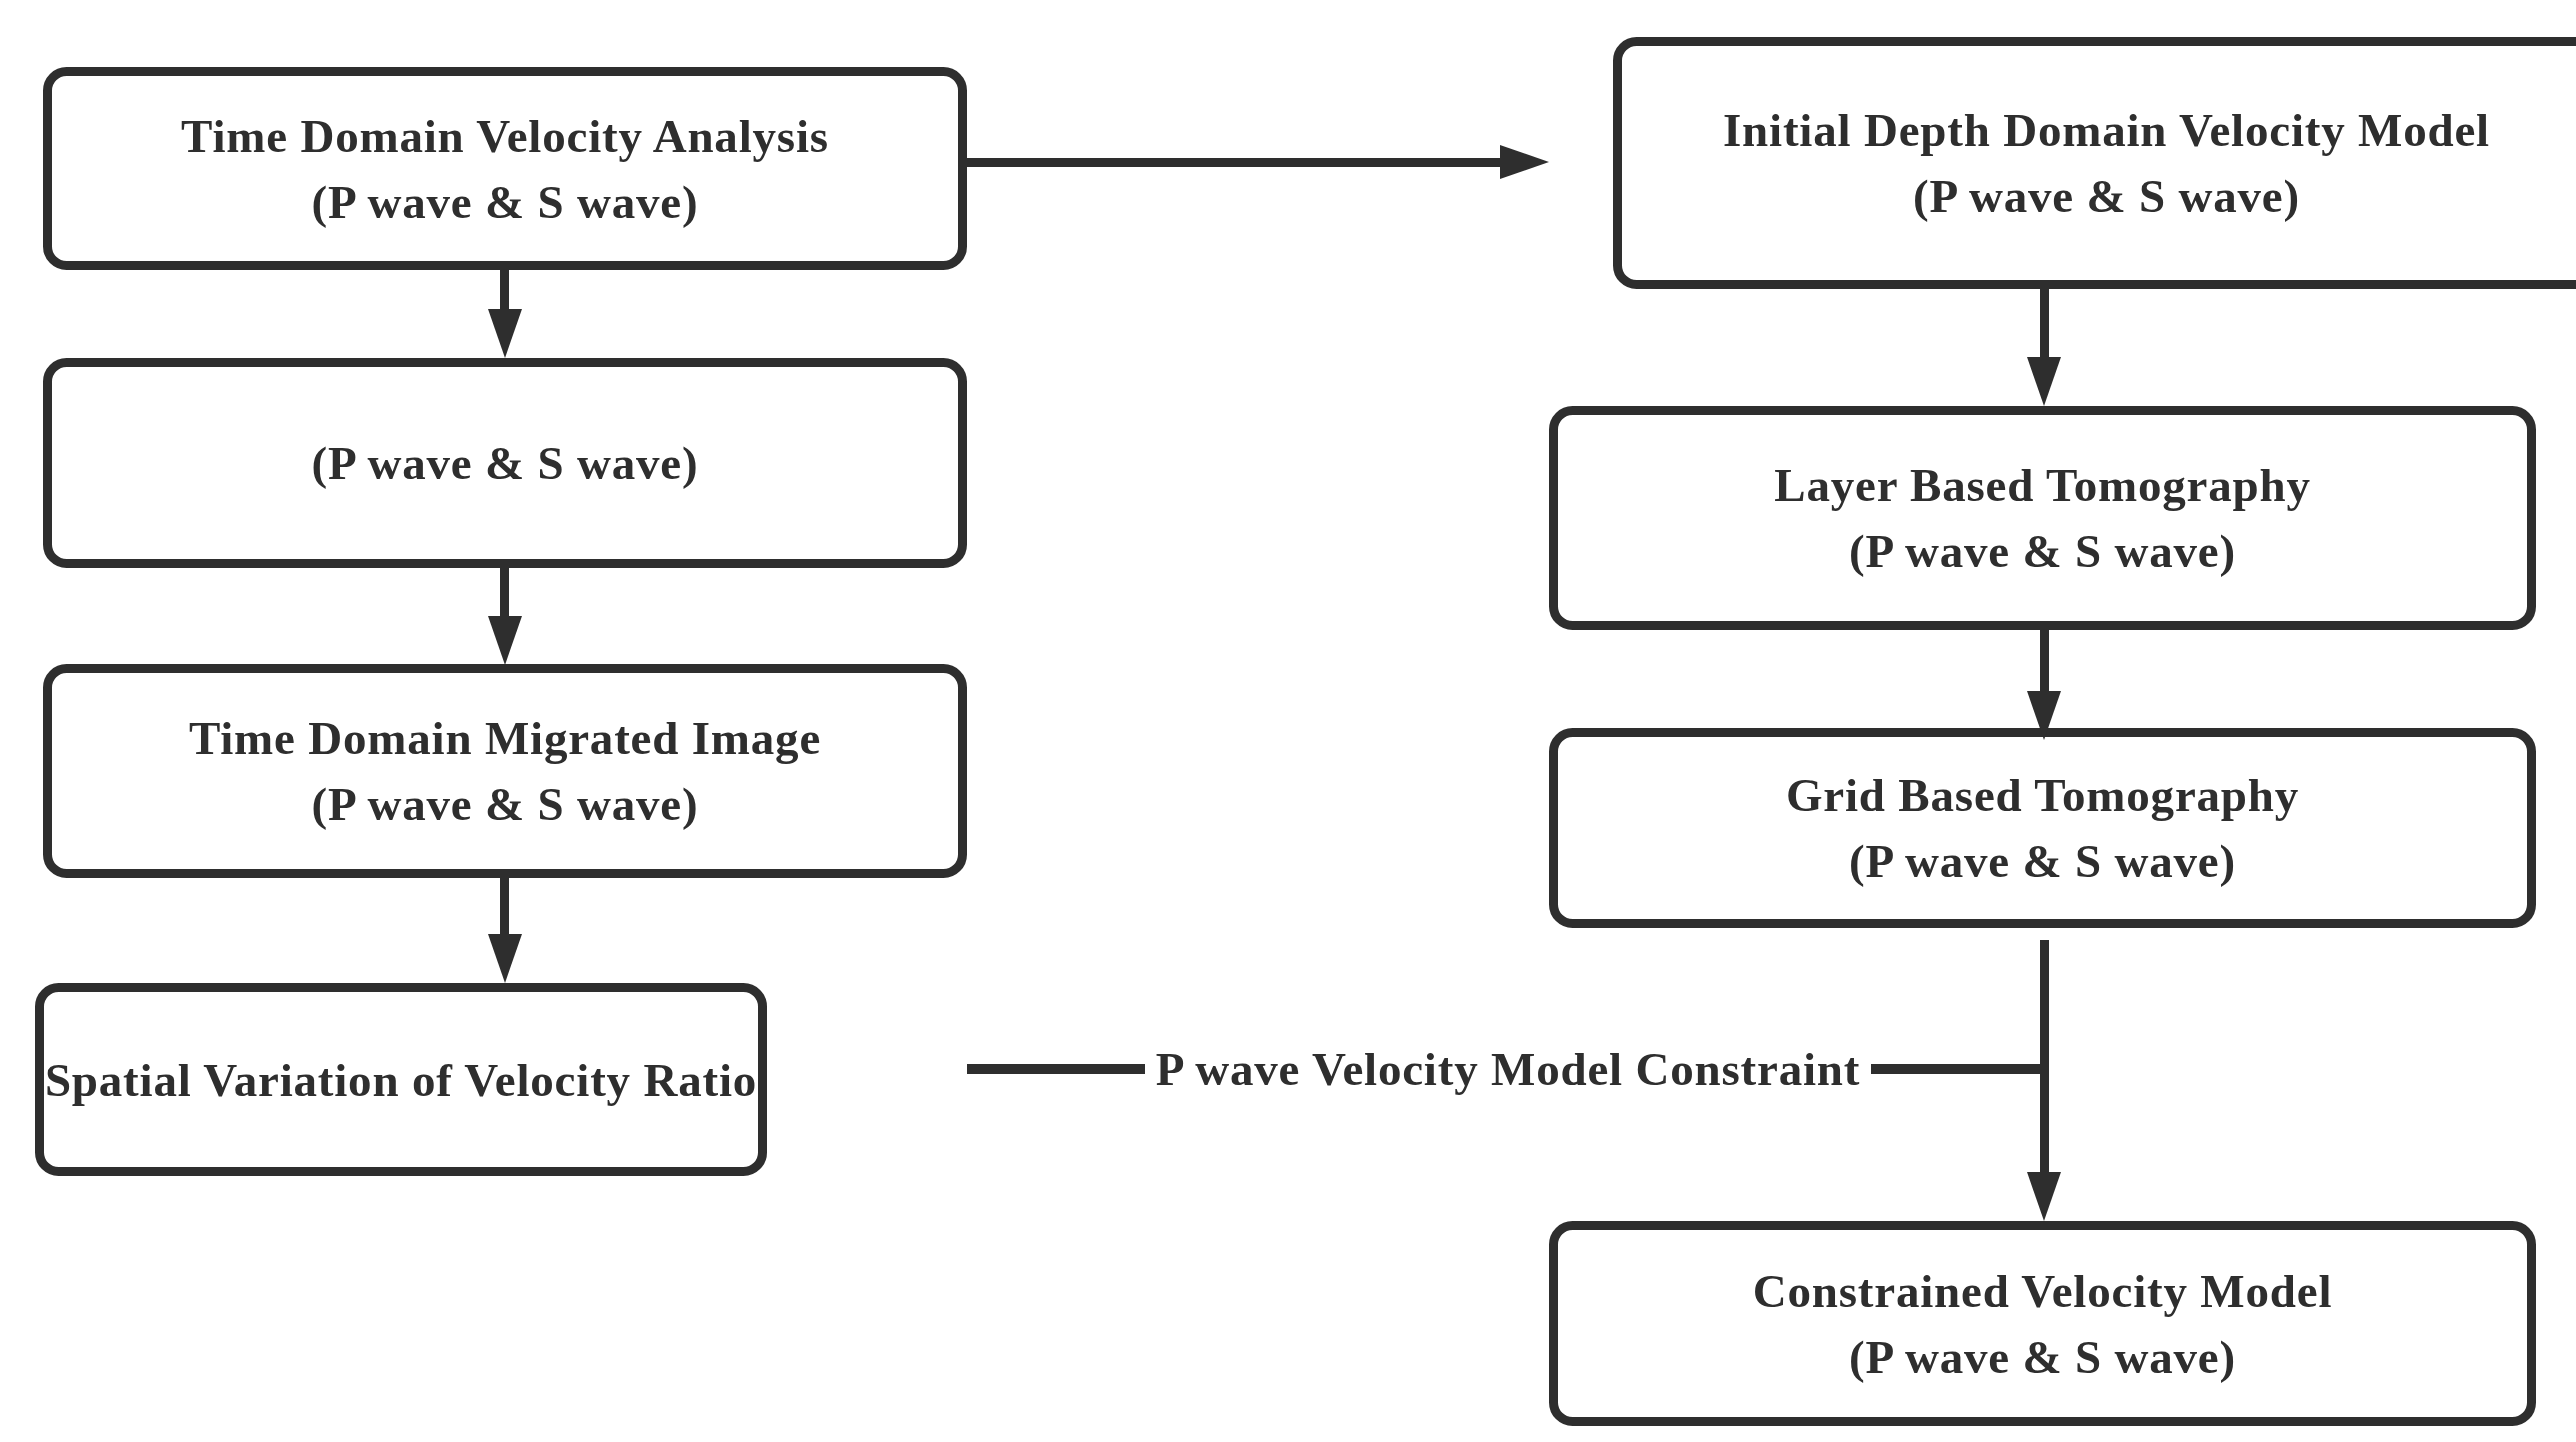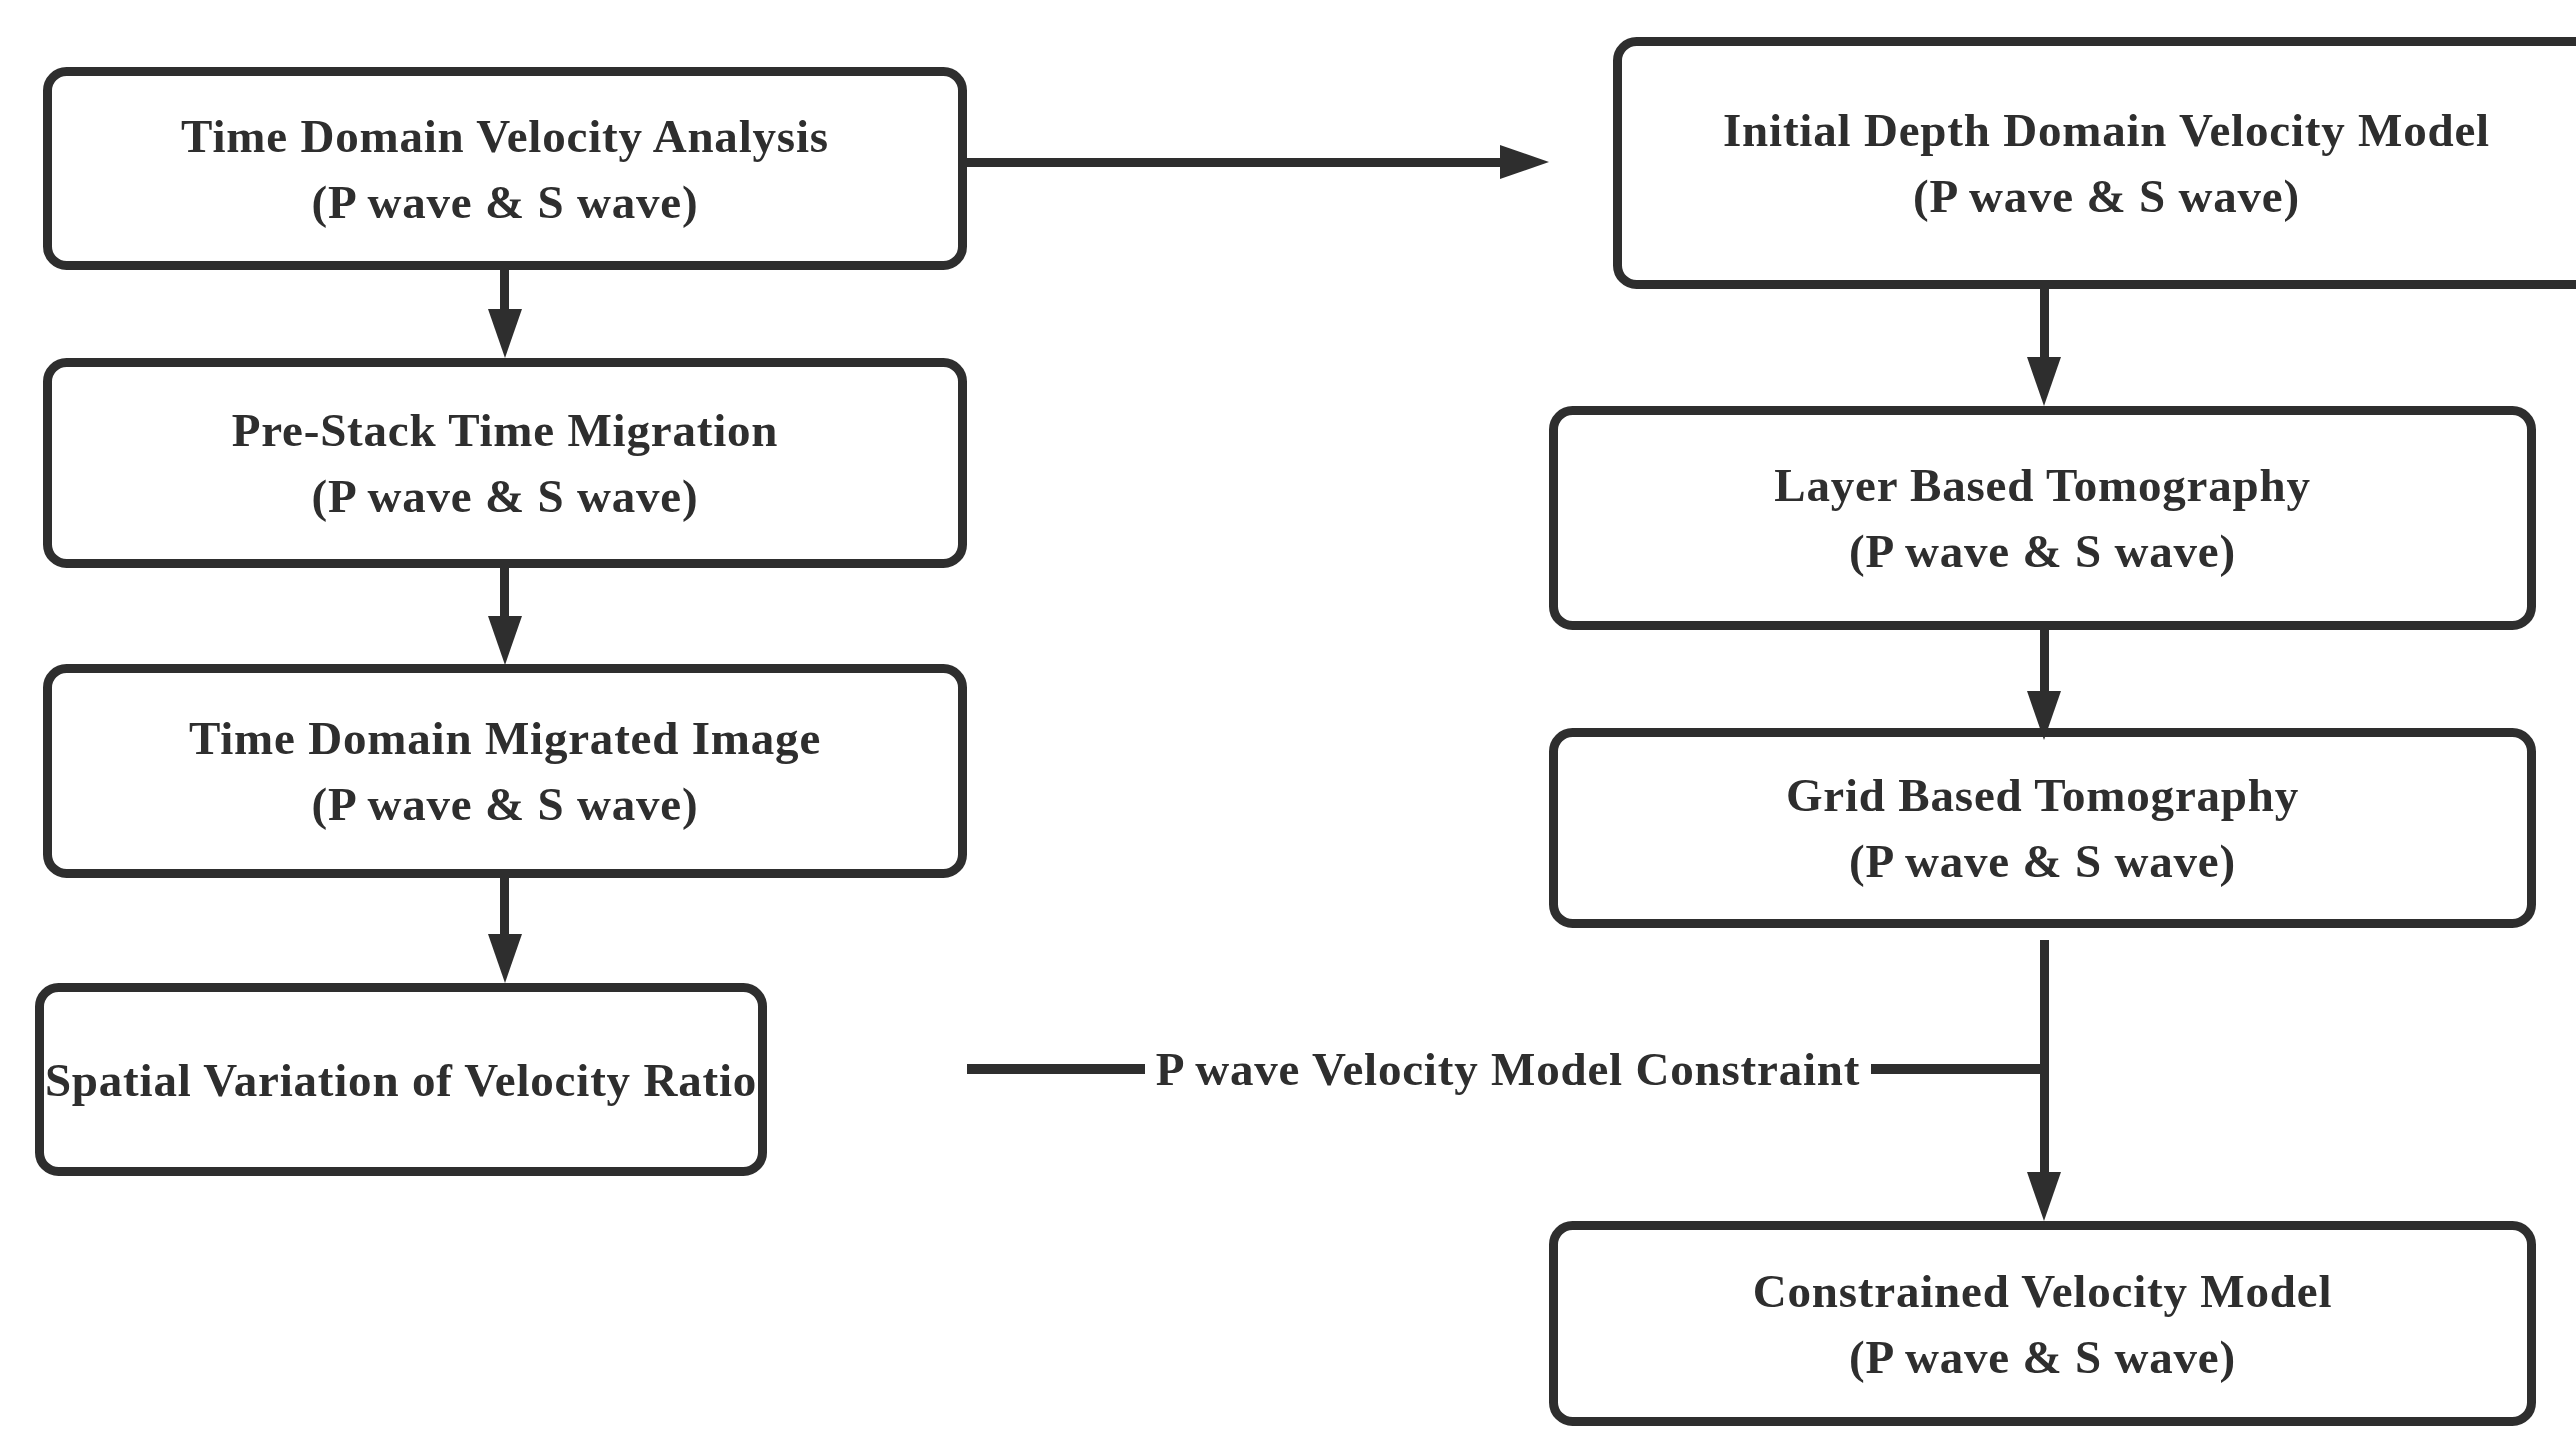--- a/index.html
+++ b/index.html
@@ -92,21 +92,20 @@
 <body>
 
 <div class="canvas" style="--ink: #2e2e2e; background: rgb(255, 255, 255);">
 
   <div class="node" style="left:43px; top:67px; width:924px; height:203px">
     <div class="title">Time Domain Velocity Analysis</div>
     <div class="subtitle">(P wave &amp; S wave)</div>
   </div>
 
   <div class="node" style="left:43px; top:358px; width:924px; height:210px">
-    <div class="title">Pre-Stack Time Migration</div>
     <div class="subtitle">(P wave &amp; S wave)</div>
   </div>
 
   <div class="node" style="left:43px; top:664px; width:924px; height:214px">
     <div class="title">Time Domain Migrated Image</div>
     <div class="subtitle">(P wave &amp; S wave)</div>
   </div>
 
   <div class="node" style="left:35px; top:983px; width:732px; height:193px">
     <div class="title">Spatial Variation of Velocity Ratio</div>

